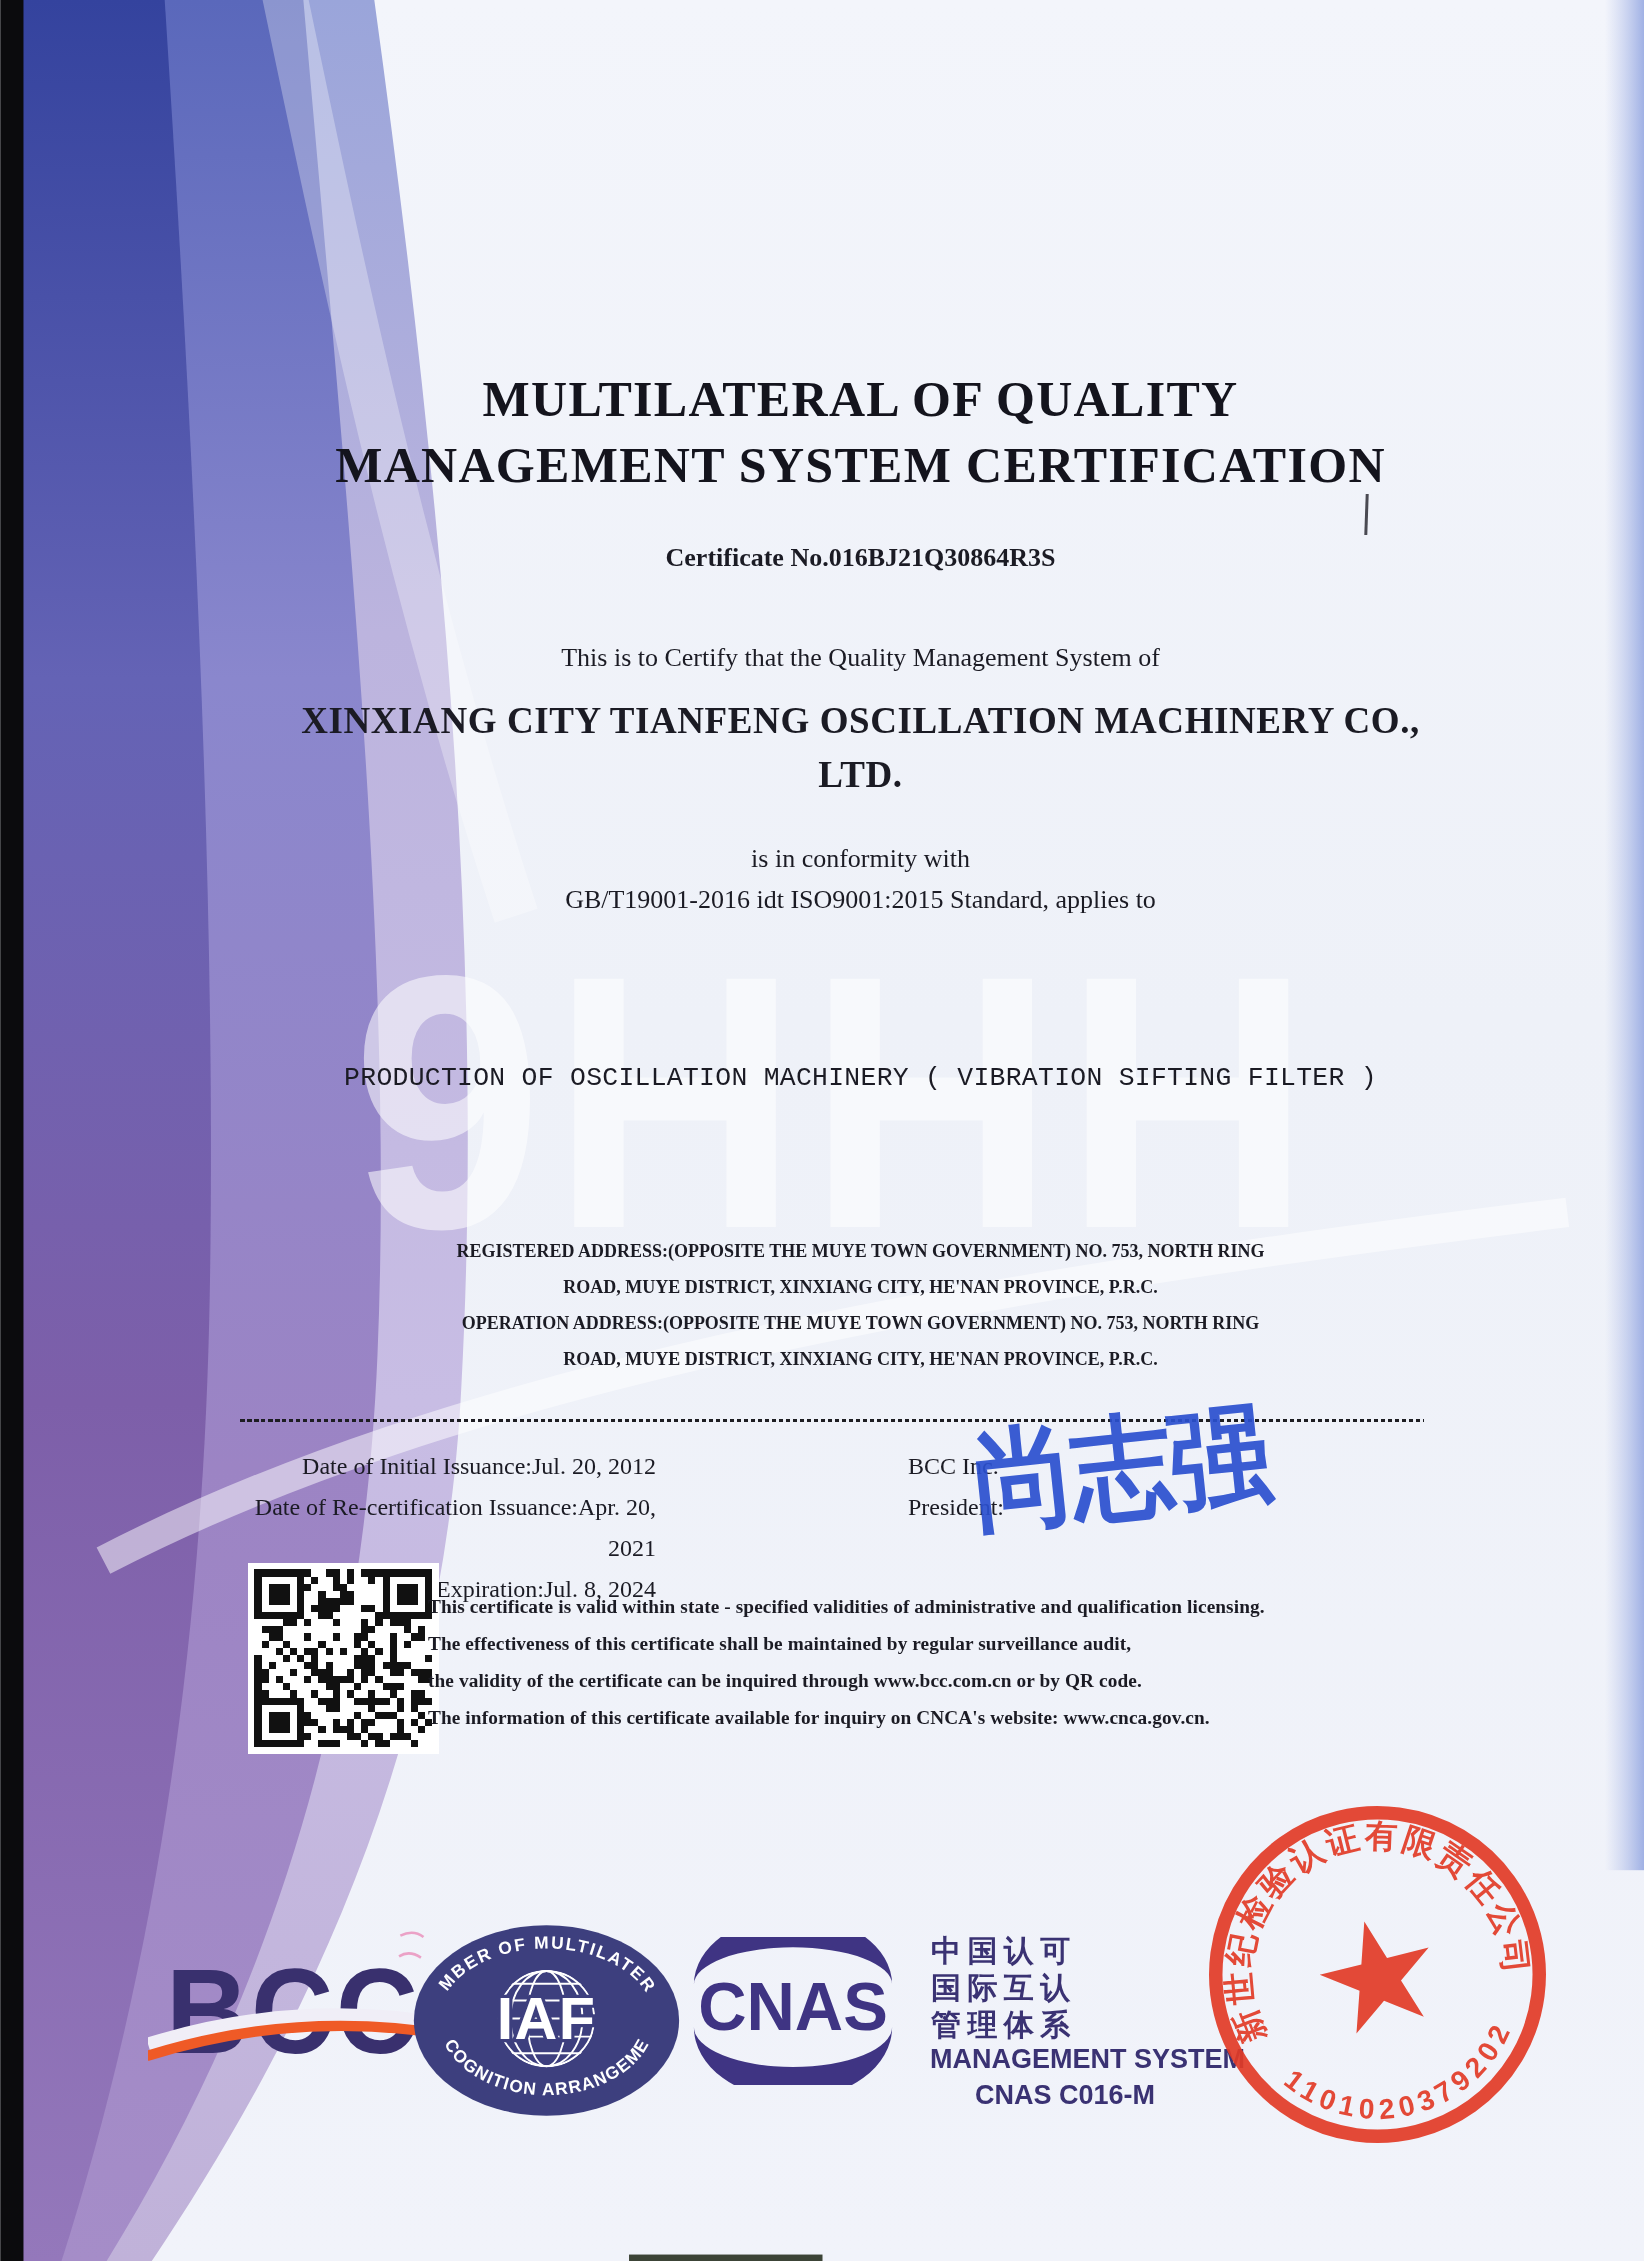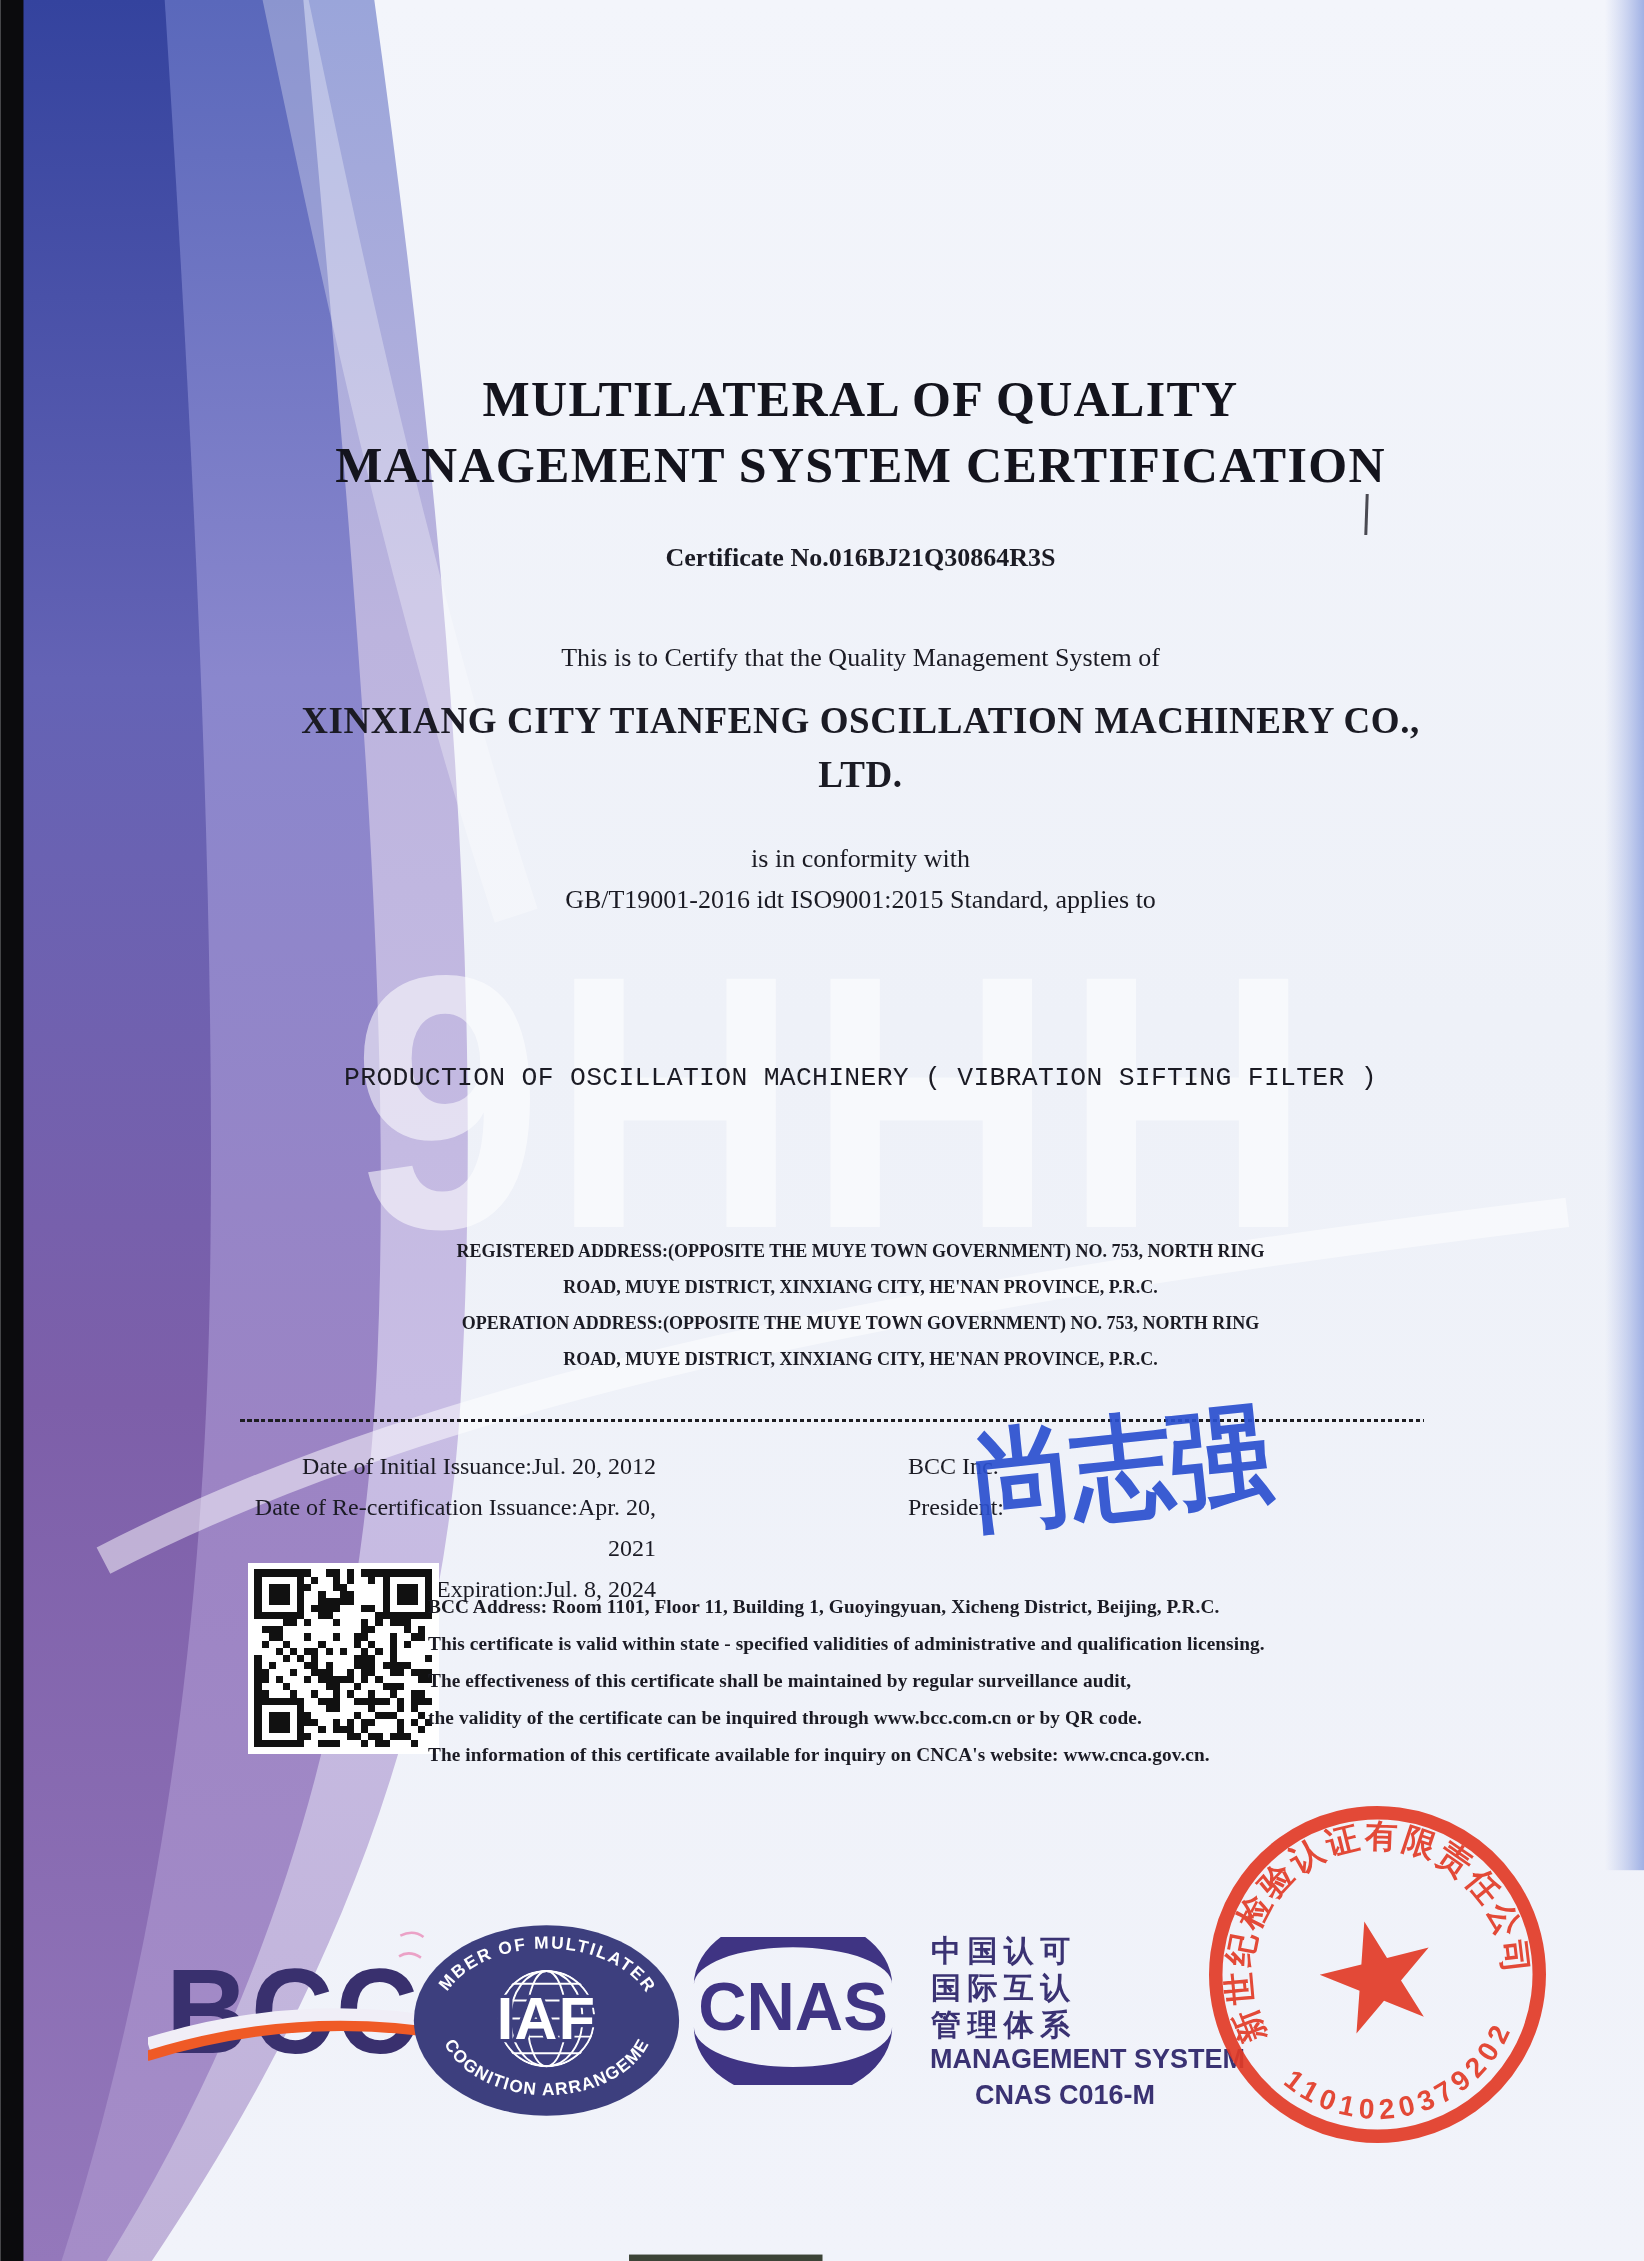--- a/index.html
+++ b/index.html
@@ -750,21 +750,20 @@
         <i class=""></i>
         <i class=""></i>
         <i class=""></i>
         <i class="d"></i>
         <i class=""></i>
         <i class=""></i>
       </div>
   </div>
 
   <div class="abs fine" style="left:428px;top:1588px;width:813px">
-    <div>BCC Address: Room 1101, Floor 11, Building 1, Guoyingyuan, Xicheng District, Beijing, P.R.C.</div>
     <div>This certificate is valid within state - specified validities of administrative and qualification licensing.</div>
     <div>The effectiveness of this certificate shall be maintained by regular surveillance audit,</div>
     <div>the validity of the certificate can be inquired through www.bcc.com.cn or by QR code.</div>
     <div>The information of this certificate available for inquiry on CNCA's website: www.cnca.gov.cn.</div>
   </div>
 
   <div class="abs" style="left:166px;top:1954px;width:271px;height:135px">
     <div class="bcc-text" style="position:absolute;left:0;top:0">BCC</div>
     <svg style="position:absolute;left:-18px;top:0" width="303" height="135" viewBox="0 0 470 210">
       <path d="M0,142 Q230,70 468,112" stroke="#f0eef7" stroke-width="24" fill="none"></path>

